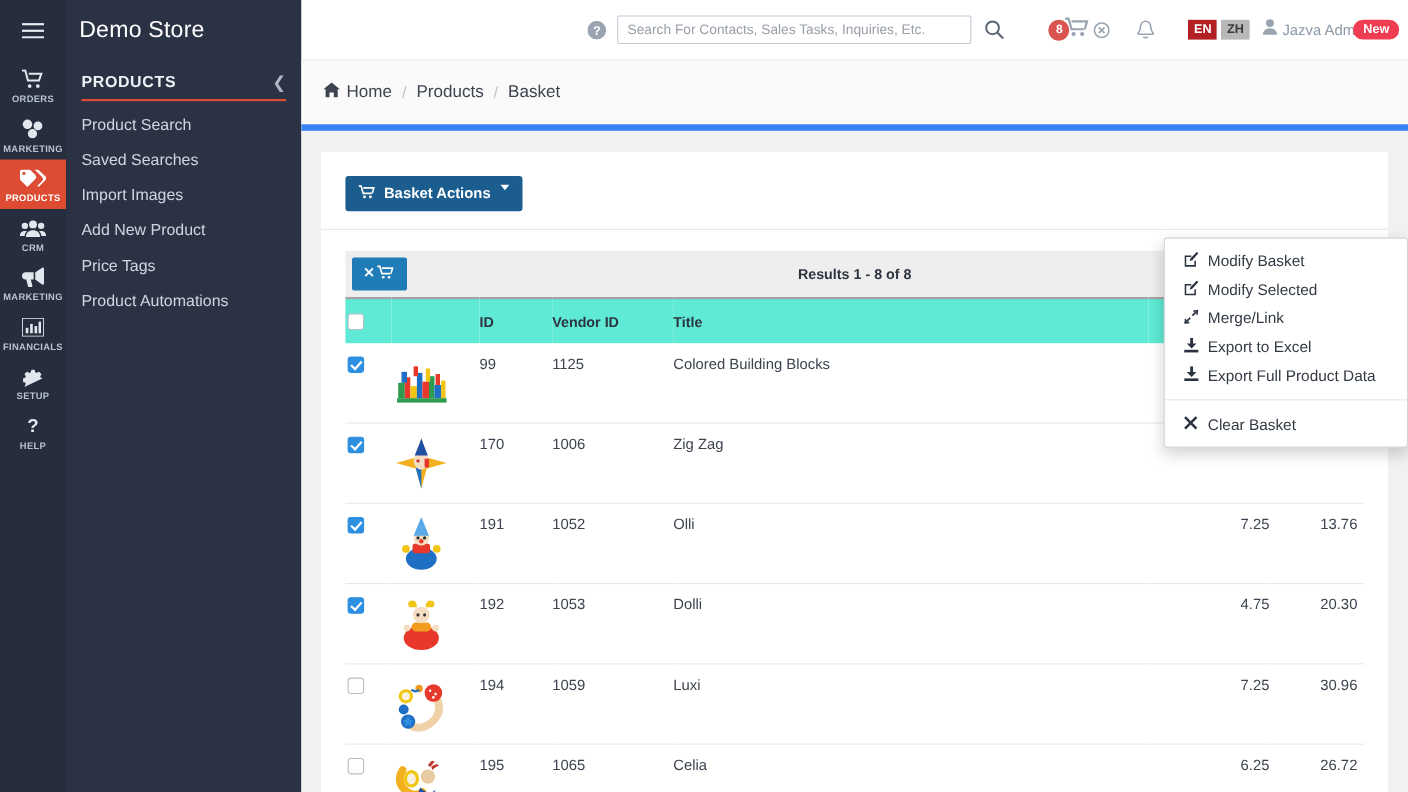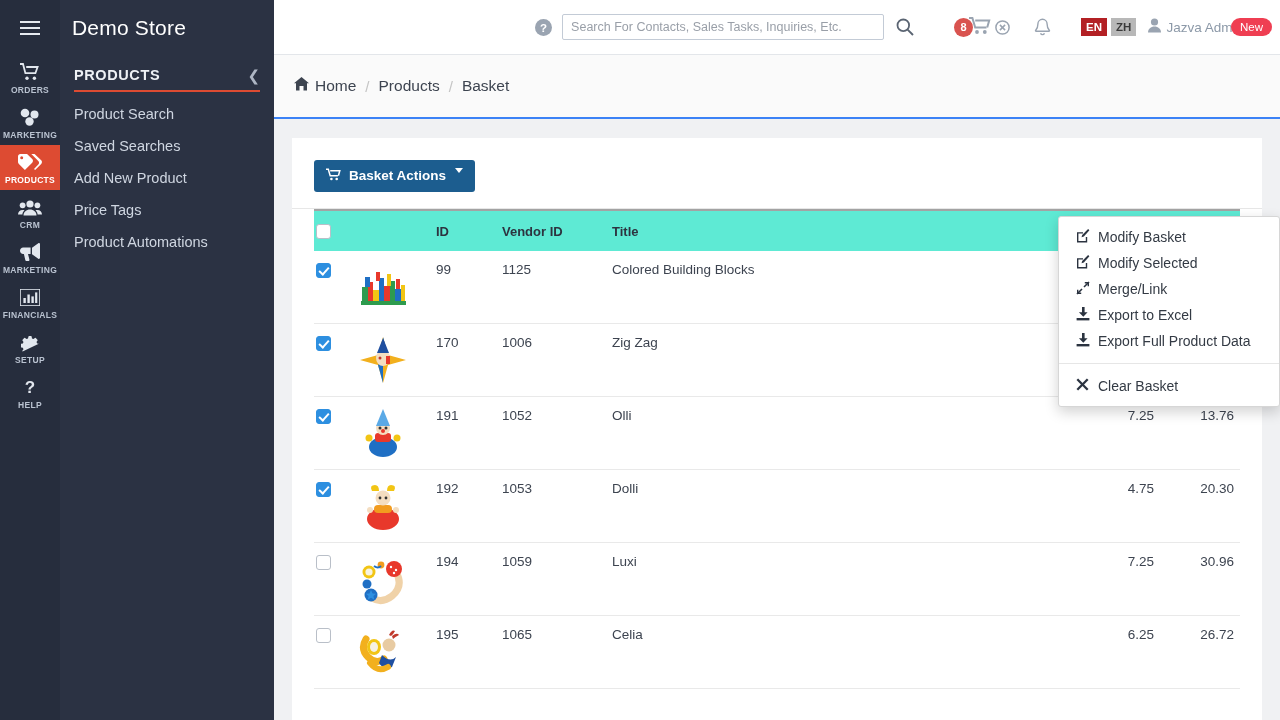--- a/index.html
+++ b/index.html
@@ -87,28 +87,28 @@
   .bell { margin-right: 30px; display: flex; align-items: center; cursor: pointer; }
   .lang {
     display: inline-block; font-size: 11.5px; font-weight: 700; padding: 3px 5px;
     margin-right: 4px; line-height: 1.05; cursor: pointer;
   }
   .lang.en { background: #b32024; color: #fff; }
   .lang.zh { background: #b8b8b8; color: #3a3a3a; margin-right: 12px; }
   .user { display: flex; align-items: center; gap: 5px; cursor: pointer; }
   .user-name { color: #8c99a8; font-size: 13.5px; }
   .pill-new {
-    background: #ef3e52; color: #fff; font-size: 11.5px; font-weight: 400;
+    background: #ef3e52; color: #fff; font-size: 11.5px; font-weight: 700;
     border-radius: 11px; padding: 3px 9px; margin-left: -12px; z-index: 3;
   }
 
   
   .crumbs {
     position: absolute; left: 274px; top: 55px; right: 0; height: 64px;
-    background: #fafafa; border-bottom: 2px solid #3b82f6;
+    background: #fafafa; border-bottom: 6px solid #3b82f6;
     display: flex; align-items: center; padding-left: 20px; gap: 9px;
   }
   .crumb { color: #3d4450; font-size: 15.5px; cursor: pointer; display:flex; align-items:center; gap:6px;}
   .crumb.last { color: #3d4450; cursor: default; }
   .crumb-sep { color: #c4c4c4; font-size: 15px; }
 
   
   .content {
     position: absolute; left: 274px; top: 119px; right: 0; bottom: 0;
     background: #f0f1f3; padding: 19px 18px 0 18px; overflow: hidden;
@@ -293,20 +293,21 @@
 
   <div class="side">
     <div class="side-brand">Demo Store</div>
     <div class="side-head">
       <span class="side-head-title">PRODUCTS</span>
       <span class="side-head-chev">❮</span>
     </div>
     <div class="side-list">
       <a class="side-item">Product Search</a>
       <a class="side-item">Saved Searches</a>
+      <a class="side-item">Import Images</a>
       <a class="side-item">Add New Product</a>
       <a class="side-item">Price Tags</a>
       <a class="side-item">Product Automations</a>
     </div>
   </div>
 
   <div class="topbar">
     <div class="tb-spacer"></div>
 
     <span class="tb-help">
@@ -395,20 +396,35 @@
                 <path d="M4.2 2.8h9.6l-1.4 5" fill="none" stroke="#fff" stroke-width="1.5"></path>
                 <circle cx="5.4" cy="11" r="1.3" fill="#fff"></circle>
                 <circle cx="10.7" cy="11" r="1.3" fill="#fff"></circle>
               </svg>
           </span>
           <span>Basket Actions</span>
           <span class="caret"></span>
         </button>
       </div>
 
+      <div class="toolstrip">
+        <button class="btn-clear">
+          <span>
+            <svg width="28" height="13" viewBox="0 0 28 13">
+              <line x1="1" y1="3" x2="8" y2="10" stroke="#fff" stroke-width="1.8"></line>
+              <line x1="8" y1="3" x2="1" y2="10" stroke="#fff" stroke-width="1.8"></line>
+              <path d="M12 1.2h2.3l1.9 6.6h7.7" fill="none" stroke="#fff" stroke-width="1.5"></path>
+              <path d="M16.2 2.8h9.6l-1.4 5" fill="none" stroke="#fff" stroke-width="1.5"></path>
+              <circle cx="17.4" cy="11" r="1.2" fill="#fff"></circle>
+                <circle cx="22.7" cy="11" r="1.2" fill="#fff"></circle>
+            </svg>
+          </span>
+        </button>
+        <span class="results">Results 1 - 8 of 8</span>
+      </div>
 
       <table class="grid">
         <thead>
           <tr>
             <th class="c-check">
               <input type="checkbox" class="cb" style="">
             </th>
             <th class="c-img"></th>
             <th class="c-id">ID</th>
             <th class="c-vid">Vendor ID</th>

